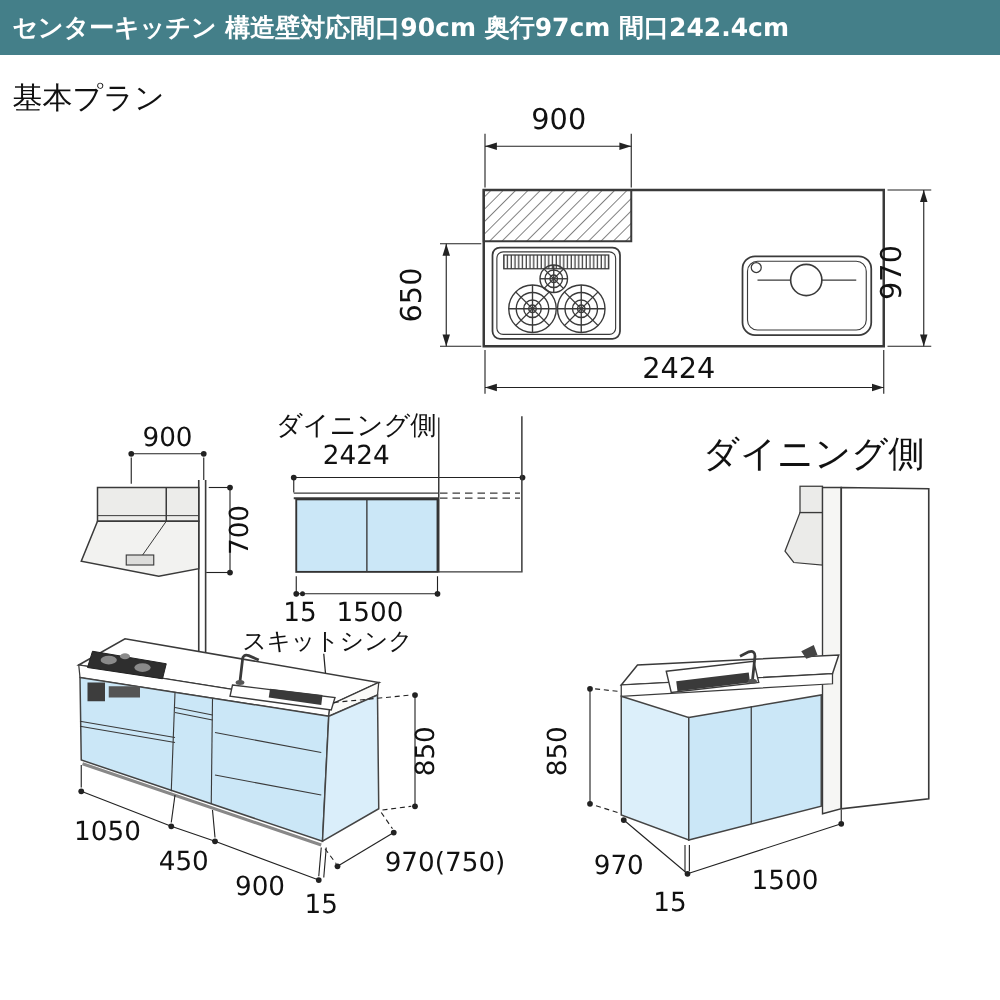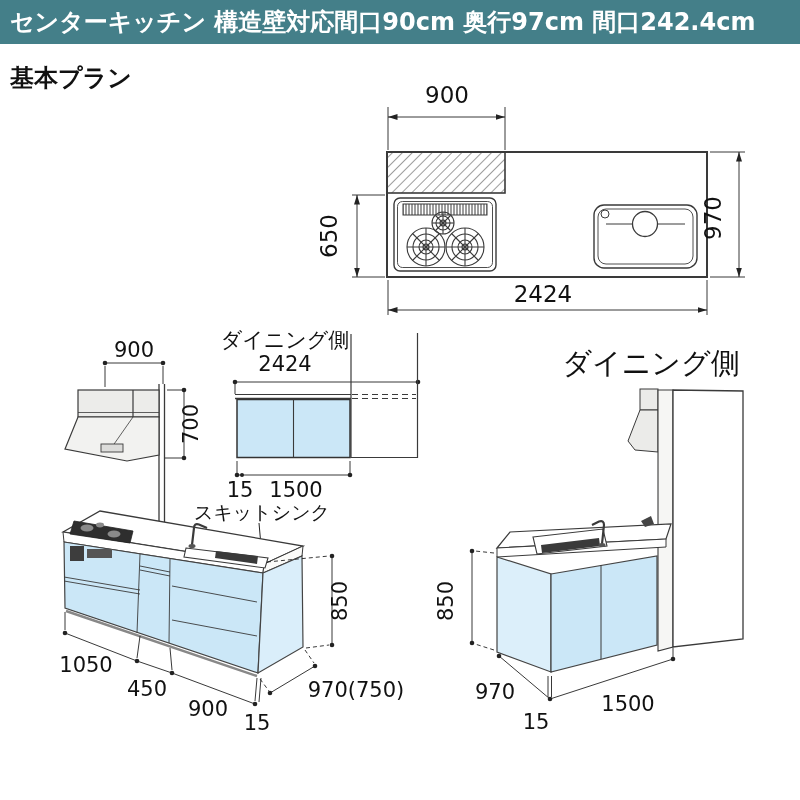--- a/index.html
+++ b/index.html
@@ -1,22 +1,22 @@
 <!DOCTYPE html>
 <html><head>
 <meta charset="utf-8">
 <style>
   html,body{margin:0;padding:0;background:#fff;}
   .page{position:relative;width:800px;height:800px;background:#ffffff;overflow:hidden;
         font-family:"DejaVu Sans","Liberation Sans",sans-serif;}
   .header-bar{position:absolute;left:0;top:0;width:800px;height:44px;background:#447f89;
         display:flex;align-items:center;}
-  .header-bar .title{color:#ffffff;font-size:24px;font-weight:bold;padding-left:10px;
+  .header-bar .title{color:#ffffff;font-size:20px;font-weight:bold;padding-left:10px;
         letter-spacing:0px;white-space:nowrap;}
-  .subtitle{position:absolute;left:10px;top:62px;font-size:24px;font-weight:bold;color:#111;}
+  .subtitle{position:absolute;left:10px;top:62px;font-size:24px;font-weight:normal;color:#111;}
   svg{position:absolute;left:0;top:0;}
   svg text{fill:#111;font-family:"DejaVu Sans","Liberation Sans",sans-serif;}
   .dimtext{font-size:21px;}
   .plandim{font-size:23px;}
   .jp{font-size:21px;}
 </style>
 </head>
 <body>
 <div class="page">
 

